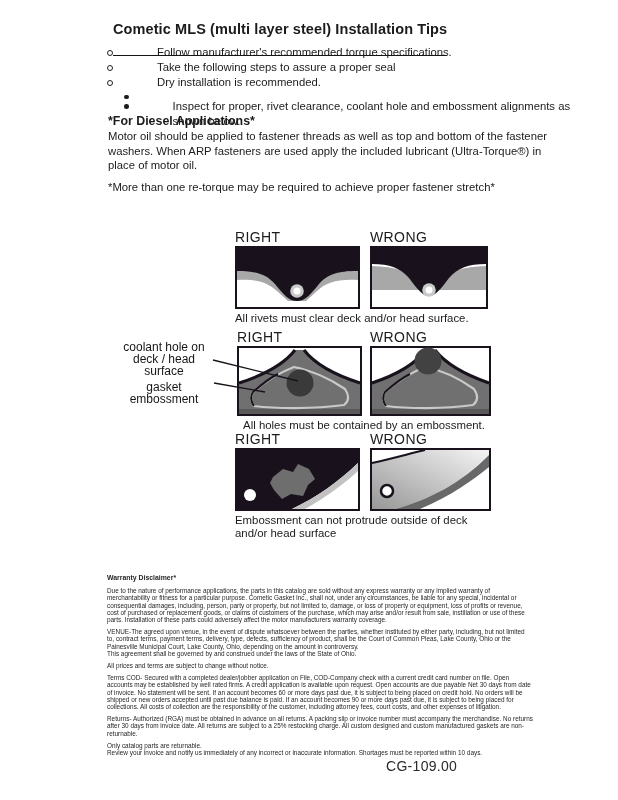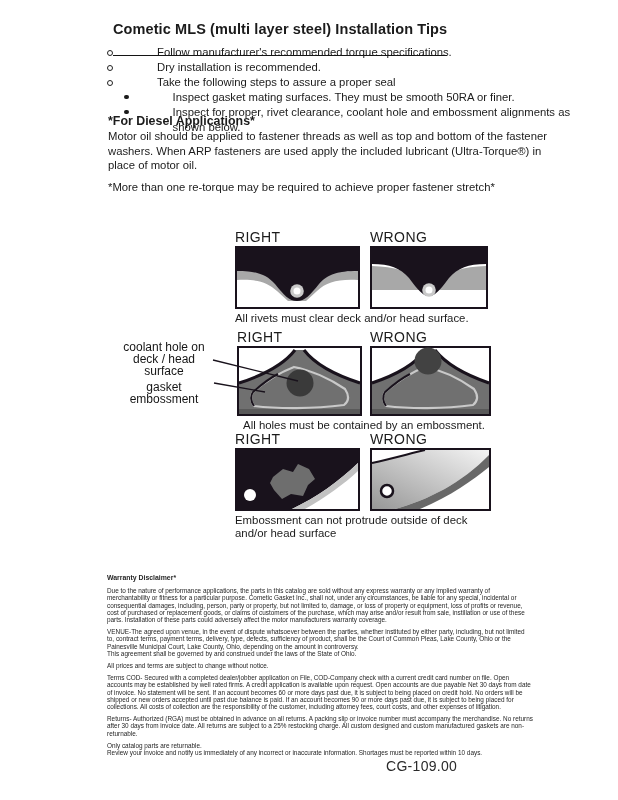--- a/index.html
+++ b/index.html
@@ -51,29 +51,28 @@
   <div class="title">Cometic MLS (multi layer steel) Installation Tips</div>
 </div>
 
 <div class="abs tips" style="left:107px;top:45px;">
   <div class="tip-row">
     <span class="o-bullet"></span>
     <span>Follow manufacturer's recommended torque specifications.</span>
   </div>
   <div class="tip-row">
     <span class="o-bullet"></span>
-    <span>Dry installation is recommended.</span>
+    <span>Take the following steps to assure a proper seal</span>
   </div>
   <div class="tip-row">
     <span class="o-bullet"></span>
-    <span>Take the following steps to assure a proper seal</span>
+    <span>Dry installation is recommended.</span>
   </div>
   <div class="tip-row sub">
     <span class="f-bullet"></span>
-    <span>Inspect gasket mating surfaces.  They must be smooth 50RA or finer.</span>
   </div>
   <div class="tip-row sub">
     <span class="f-bullet"></span>
     <span>Inspect for proper, rivet clearance, coolant hole and embossment alignments as shown below.</span>
   </div>
 </div>
 
 <div class="abs diesel" style="left:108px;top:114px;">
   <div class="dh">*For Diesel Applications*</div>
   <p>Motor oil should be applied to fastener threads as well as top and bottom of the fastener washers. When ARP fasteners are used apply the included lubricant (Ultra-Torque®) in place of motor oil.</p>

